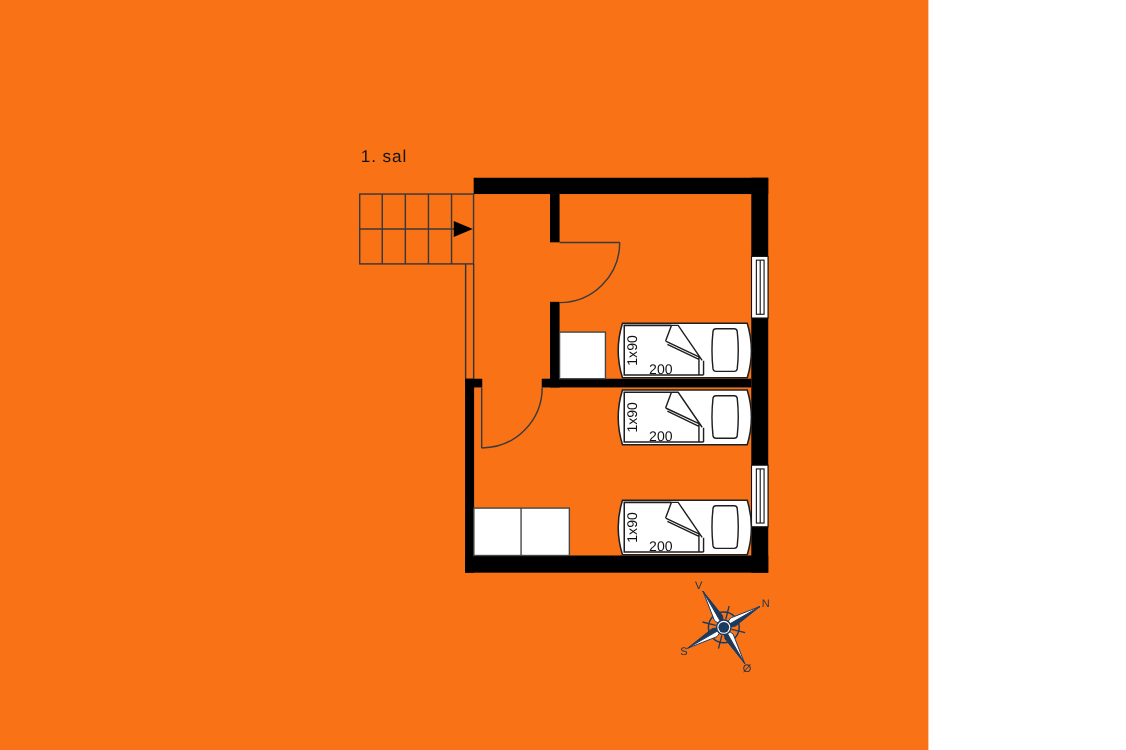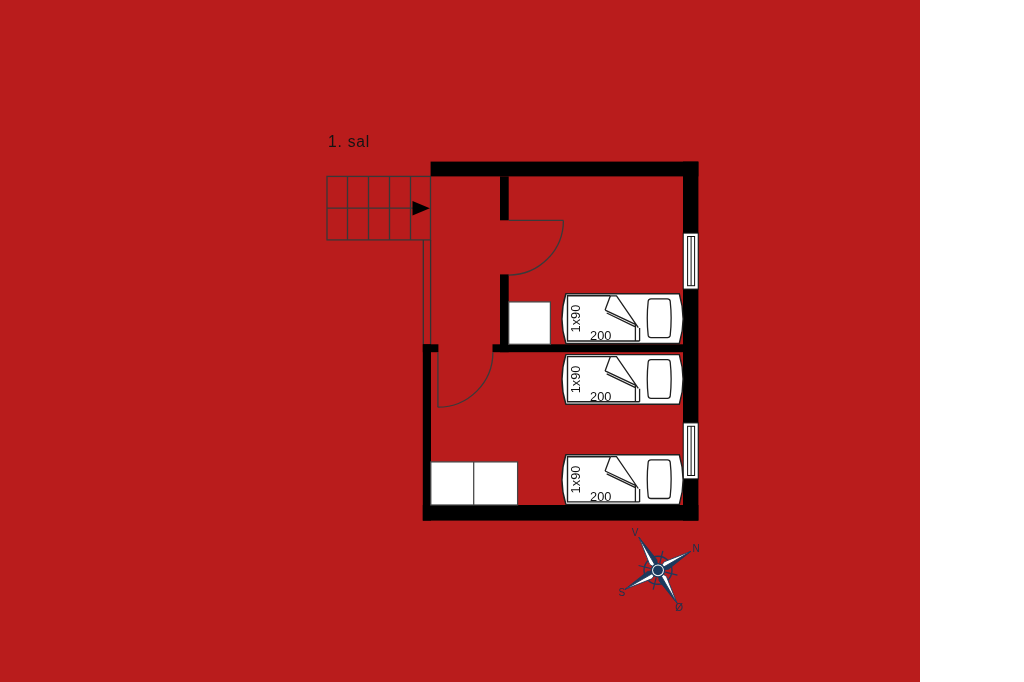--- a/index.html
+++ b/index.html
@@ -1,16 +1,16 @@
 <!DOCTYPE html>
 <html><head>
 <meta charset="utf-8">
 <style>
   html,body{margin:0;padding:0;background:#fff;}
-  .page{position:relative;width:920px;height:682px;background:#b91c1c;overflow:hidden;}
+  .page{position:relative;width:844px;height:682px;background:#f97316;overflow:hidden;}
   text{font-family:"Liberation Sans",sans-serif;}
 </style>
 </head>
 <body>
 <div class="page">
 <svg style="filter:blur(0.4px)" width="1024" height="682" viewBox="0 0 1024 682" xmlns="http://www.w3.org/2000/svg">
   <defs>
     <g id="bed">
 
       <path d="M4.6,0.6 H118 Q125.6,25.5 118,50.3 H4.6 Q-3.2,25.5 4.6,0.6 Z" fill="#ffffff" stroke="#1f1f1f" stroke-width="1.4"></path>

